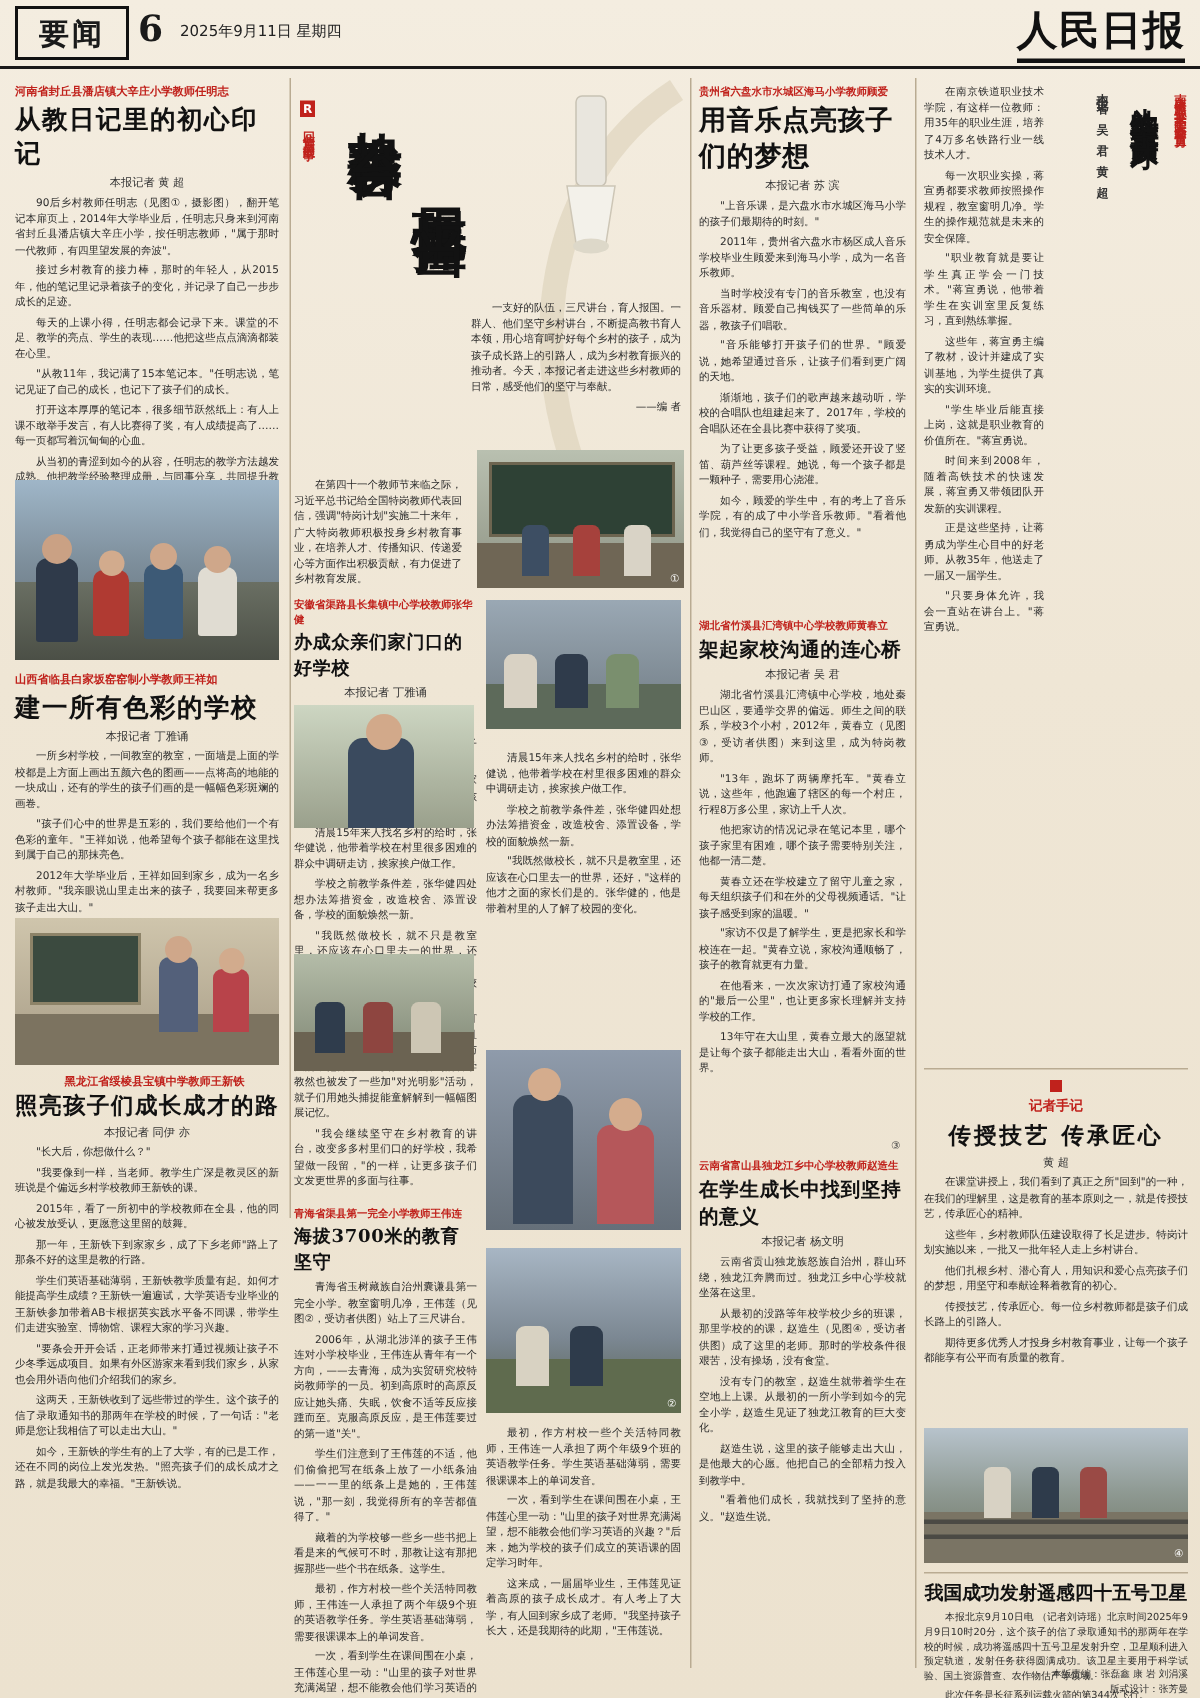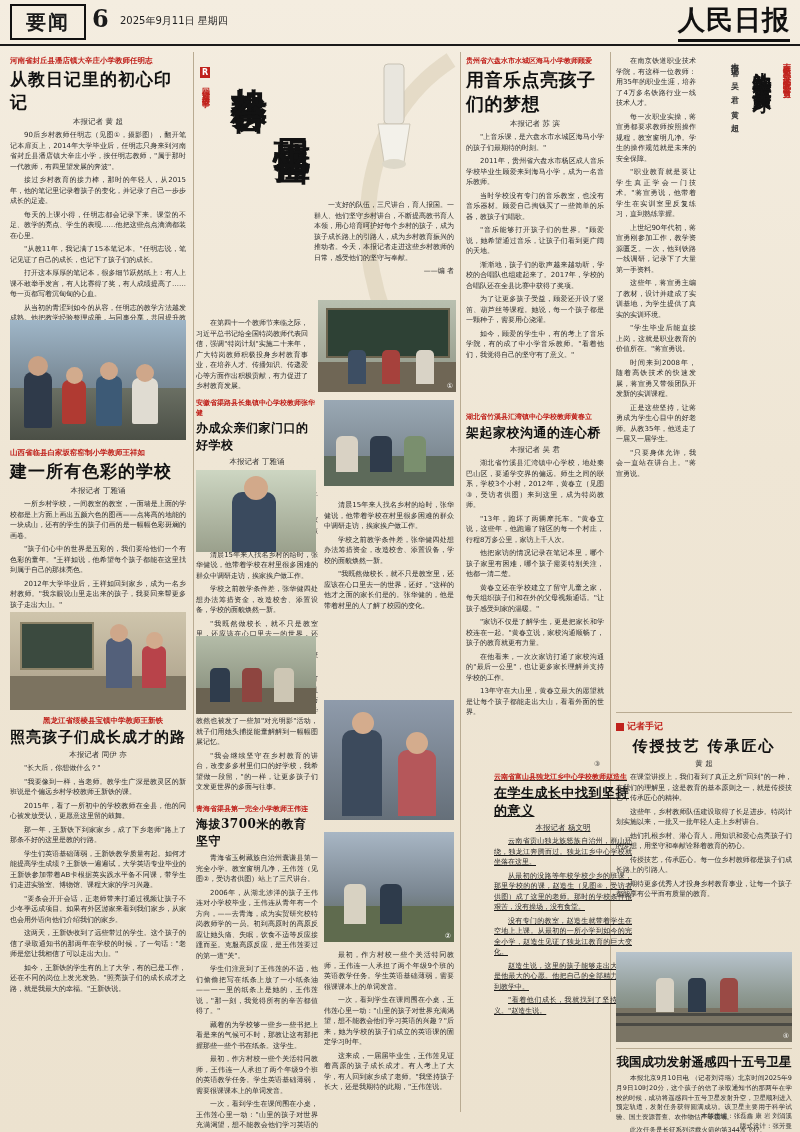--- a/index.html
+++ b/index.html
@@ -58,21 +58,21 @@
   }
   
   .photo{position:absolute;overflow:hidden;background:#8a8272;}
   .photo .sky{position:absolute;inset:0;}
   
   .redbox{
     display:inline-block;background:#c0221c;color:#fff;font-weight:bold;
     padding:1px 2px;font-size:8px;
   }
   
-  .tagrow{display:flex;align-items:center;gap:3px;}
+  .tagrow{display:flex;align-items:center;gap:3px;flex-direction:column;}
   .tagsq{width:8px;height:8px;background:#c0221c;}
 </style>
 </head>
 <body>
 
 <div class="page">
 
   <div class="masthead">
     <div class="sec-box">要闻</div>
     <div class="sec-num">6</div>
@@ -302,39 +302,38 @@
       <p>湖北省竹溪县汇湾镇中心学校，地处秦巴山区，要通学交界的偏远。师生之间的联系，学校3个小村，2012年，黄春立（见图③，受访者供图）来到这里，成为特岗教师。</p>
       <p>"13年，跑坏了两辆摩托车。"黄春立说，这些年，他跑遍了辖区的每一个村庄，行程8万多公里，家访上千人次。</p>
       <p>他把家访的情况记录在笔记本里，哪个孩子家里有困难，哪个孩子需要特别关注，他都一清二楚。</p>
       <p>黄春立还在学校建立了留守儿童之家，每天组织孩子们和在外的父母视频通话。"让孩子感受到家的温暖。"</p>
       <p>"家访不仅是了解学生，更是把家长和学校连在一起。"黄春立说，家校沟通顺畅了，孩子的教育就更有力量。</p>
       <p>在他看来，一次次家访打通了家校沟通的"最后一公里"，也让更多家长理解并支持学校的工作。</p>
       <p>13年守在大山里，黄春立最大的愿望就是让每个孩子都能走出大山，看看外面的世界。</p>
     </div>
   </div>
 
-  <div class="col" style="left:494px;top:772px;width:138px;text-decoration:underline;">
+  <div class="col" style="left:466px;top:772px;width:138px;">
     <div style="font-size:7px;color:#c0221c;font-weight:bold;margin-bottom:2px;">云南省富山县独龙江乡中心学校教师赵造生</div>
     <div class="headline" style="font-size:13px;letter-spacing:0.5px;margin:2px 0 3px 0;">在学生成长中找到坚持的意义</div>
     <div class="byline">本报记者 杨文明</div>
     <div class="body">
       <p>云南省贡山独龙族怒族自治州，群山环绕，独龙江奔腾而过。独龙江乡中心学校就坐落在这里。</p>
       <p>从最初的没路等年校学校少乡的班课，那里学校的的课，赵造生（见图④，受访者供图）成了这里的老师。那时的学校条件很艰苦，没有操场，没有食堂。</p>
       <p>没有专门的教室，赵造生就带着学生在空地上上课。从最初的一所小学到如今的完全小学，赵造生见证了独龙江教育的巨大变化。</p>
       <p>赵造生说，这里的孩子能够走出大山，是他最大的心愿。他把自己的全部精力投入到教学中。</p>
       <p>"看着他们成长，我就找到了坚持的意义。"赵造生说。</p>
     </div>
   </div>
 
   <div class="col" style="left:616px;top:56px;width:80px;">
     <div class="body" style="font-size:7px;">
       <p>在南京铁道职业技术学院，有这样一位教师：用35年的职业生涯，培养了4万多名铁路行业一线技术人才。</p>
       <p>每一次职业实操，蒋宣勇都要求教师按照操作规程，教室窗明几净。学生的操作规范就是未来的安全保障。</p>
       <p>"职业教育就是要让学生真正学会一门技术。"蒋宣勇说，他带着学生在实训室里反复练习，直到熟练掌握。</p>
-      <p>上世纪90年代初，蒋宣勇刚参加工作，教学资源匮乏。一次，他到铁路一线调研，记录下了大量第一手资料。</p>
       <p>这些年，蒋宣勇主编了教材，设计并建成了实训基地，为学生提供了真实的实训环境。</p>
       <p>"学生毕业后能直接上岗，这就是职业教育的价值所在。"蒋宣勇说。</p>
       <p>时间来到2008年，随着高铁技术的快速发展，蒋宣勇又带领团队开发新的实训课程。</p>
       <p>正是这些坚持，让蒋勇成为学生心目中的好老师。从教35年，他送走了一届又一届学生。</p>
       <p>"只要身体允许，我会一直站在讲台上。"蒋宣勇说。</p>
     </div>
   </div>
 
   <div style="position:absolute;left:700px;top:56px;width:92px;">
     <div class="vtitle" style="font-size:8px;color:#c0221c;font-weight:bold;position:absolute;right:0;top:0;height:120px;">南京铁道职业技术学院教师蒋宣勇</div>

